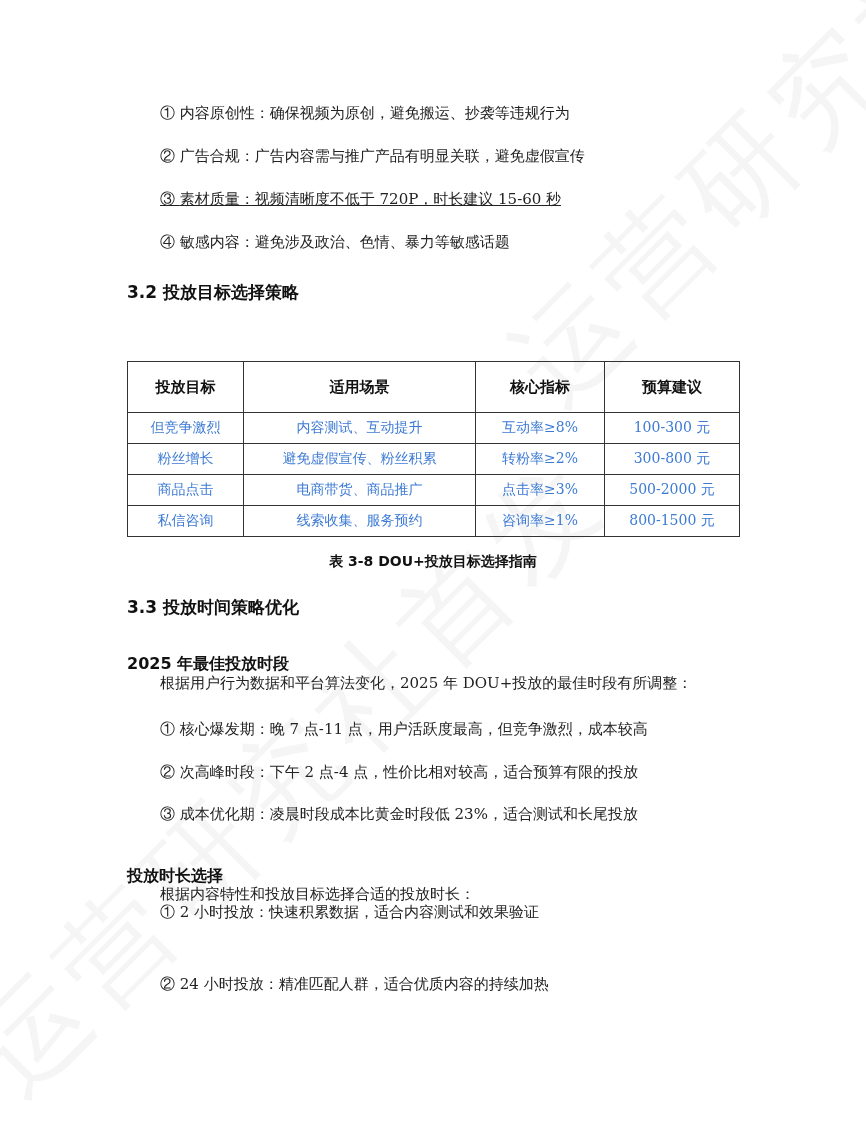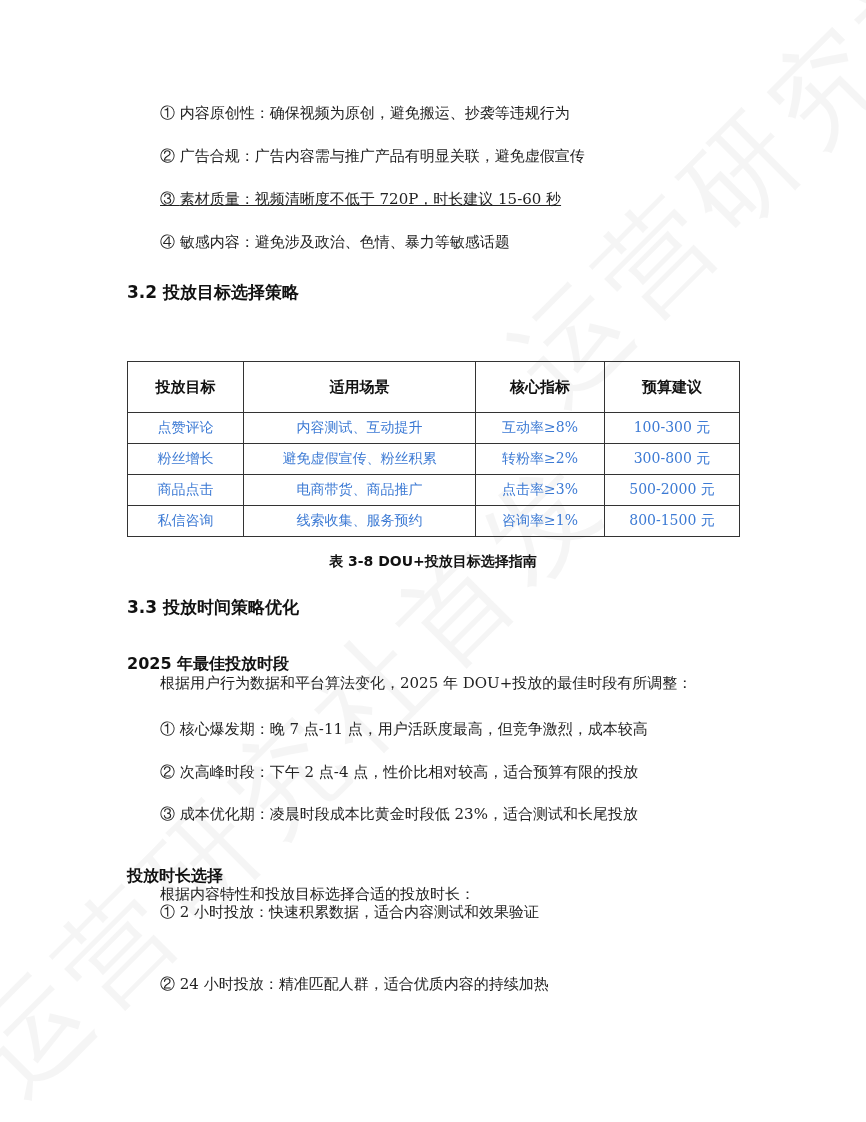--- a/index.html
+++ b/index.html
@@ -91,21 +91,21 @@
     <thead>
       <tr>
         <th>投放目标</th>
         <th>适用场景</th>
         <th>核心指标</th>
         <th>预算建议</th>
       </tr>
     </thead>
     <tbody>
       <tr>
-        <td>点赞评论</td>
+        <td>但竞争激烈</td>
         <td>内容测试、互动提升</td>
         <td>互动率≥8%</td>
         <td>100-300 元</td>
       </tr>
       <tr>
         <td>粉丝增长</td>
         <td>避免虚假宣传、粉丝积累</td>
         <td>转粉率≥2%</td>
         <td>300-800 元</td>
       </tr>

